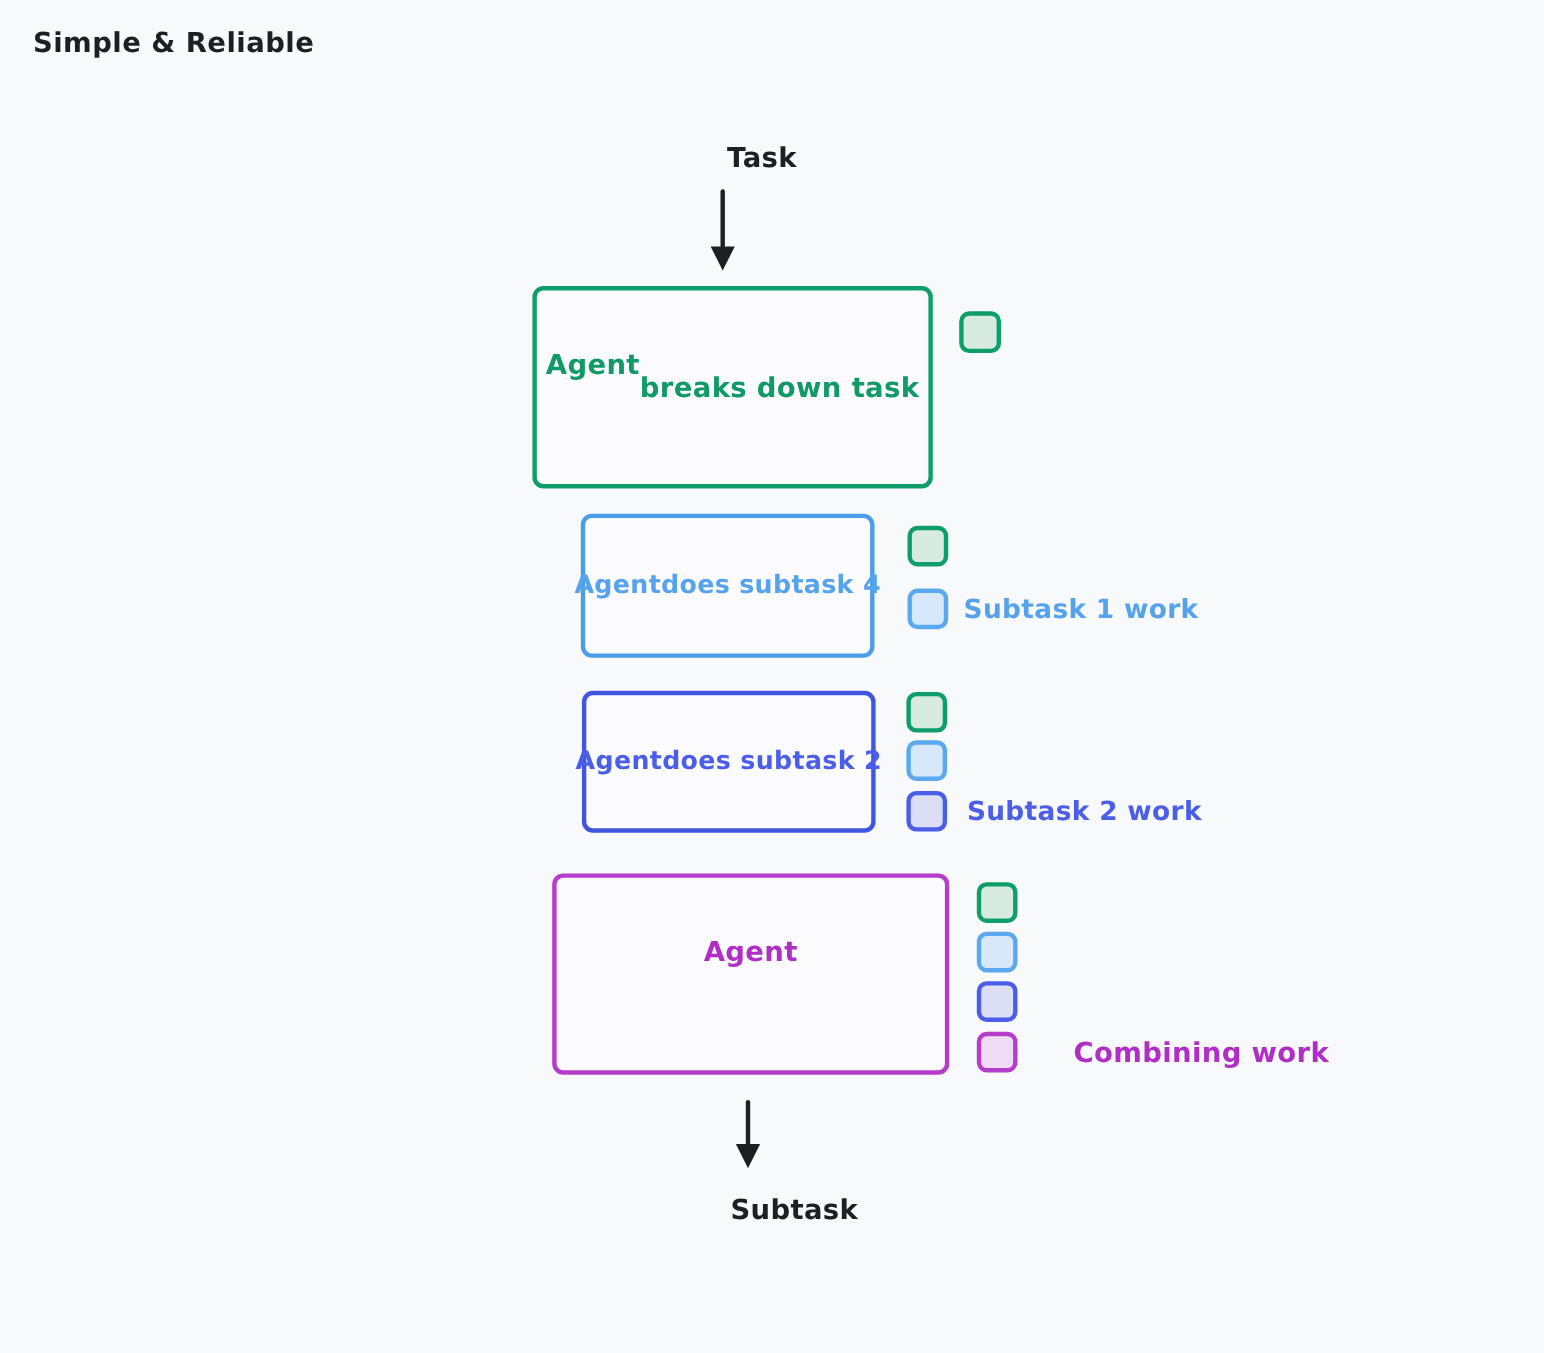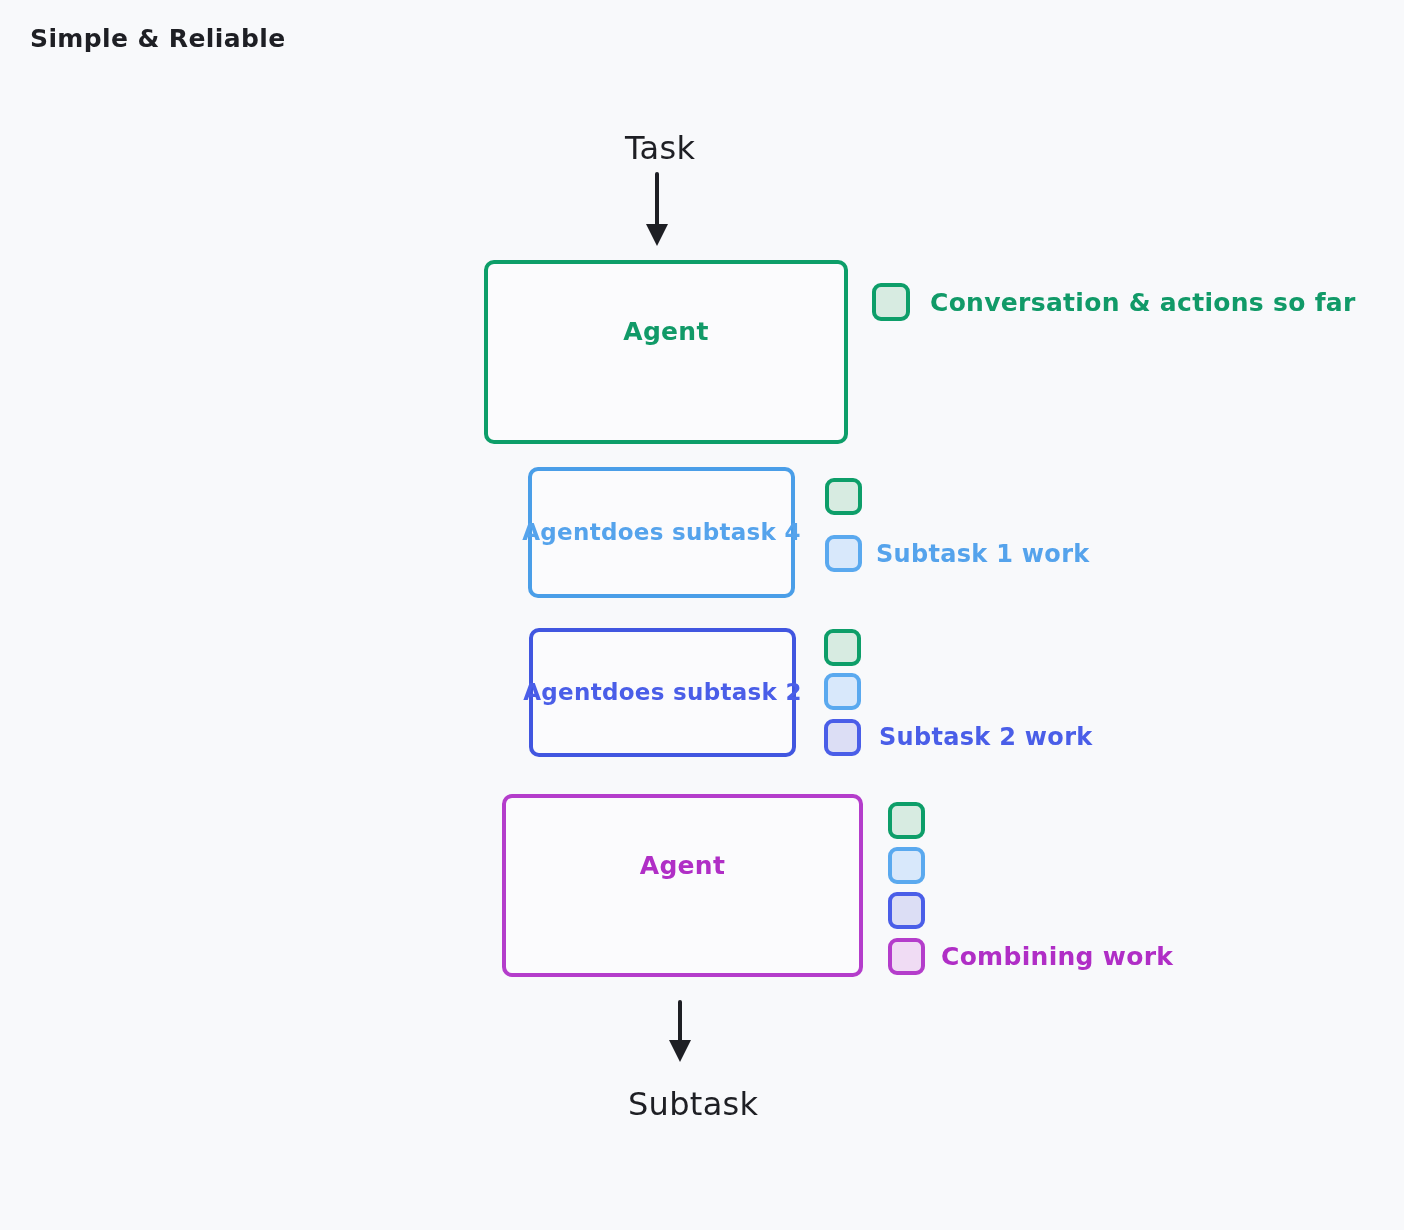--- a/index.html
+++ b/index.html
@@ -30,25 +30,26 @@
     top: 24px;
     font-size: 25px;
     font-weight: 700;
     color: #1e1f24;
     letter-spacing: 0.4px;
     font-family: "DejaVu Sans", sans-serif;
   }
 
   
   .endpoint-label {
-    font-size: 32px;
-    font-weight: 400;
+    font-size: 25px;
+    font-weight: 700;
     color: #1e1f24;
     letter-spacing: 0.3px;
     white-space: nowrap;
+    margin-left: 36px;
   }
   #label-task  { left: 625px; top: 129px; }
   #label-result{ left: 628px; top: 1085px; }
 
   
   .arrow-svg { position: absolute; overflow: visible; }
   #arrow-task-to-agent   { left: 640px; top: 172px;  }
   #arrow-agent-to-result { left: 663px; top: 1000px; }
 
   
@@ -124,21 +125,21 @@
   .legend-label {
     position: absolute;
     font-size: 25px;
     font-weight: 700;
     letter-spacing: 0.3px;
     white-space: nowrap;
   }
   .legend-label.lg-green  { color: #119a68; }
   .legend-label.lg-lblue  { color: #55a3ec; }
   .legend-label.lg-rblue  { color: #4a5ee8; }
-  .legend-label.lg-purple { color: #b02ec6; }
+  .legend-label.lg-purple { color: #b02ec6; margin-left: 35px; }
 
   
   #swatch-ctx-green-1 { left: 872px; top: 283px; width: 38px; height: 38px; border-width: 4px; }
   #legend-conversation { left: 930px; top: 288px; }
 
   
   #swatch-s1-green  { left: 825px; top: 478px; width: 37px; height: 37px; border-width: 4px; }
   #swatch-s1-lblue  { left: 825px; top: 535px; width: 37px; height: 37px; border-width: 4px; }
   #legend-subtask1 { left: 876px; top: 540px; font-size: 24px; }
 
@@ -164,24 +165,24 @@
 
   <div class="abs endpoint-label" id="label-task">Task</div>
 
   <svg class="arrow-svg" id="arrow-task-to-agent" width="40" height="80">
     <line x1="17" y1="2" x2="17" y2="58" stroke="#1e1f24" stroke-width="4" stroke-linecap="round"></line>
     <path d="M 6 52 L 17 74 L 28 52 Z" fill="#1e1f24"></path>
   </svg>
 
   <div class="agent-box" id="box-breakdown">
     <div class="agent-line line-1">Agent</div>
+    <div class="agent-line line-2">breaks down task</div>
   </div>
 
   <div class="swatch sw-green" id="swatch-ctx-green-1"></div>
-  <div class="legend-label lg-green" id="legend-conversation">Conversation &amp; actions so far</div>
 
   <div class="agent-box" id="box-subtask1">
     <div class="agent-line line-1">Agent</div>
     <div class="agent-line line-2">does subtask 4</div>
   </div>
 
   <div class="swatch sw-green" id="swatch-s1-green"></div>
   <div class="swatch sw-lblue" id="swatch-s1-lblue"></div>
   <div class="legend-label lg-lblue" id="legend-subtask1">Subtask 1 work</div>
 

